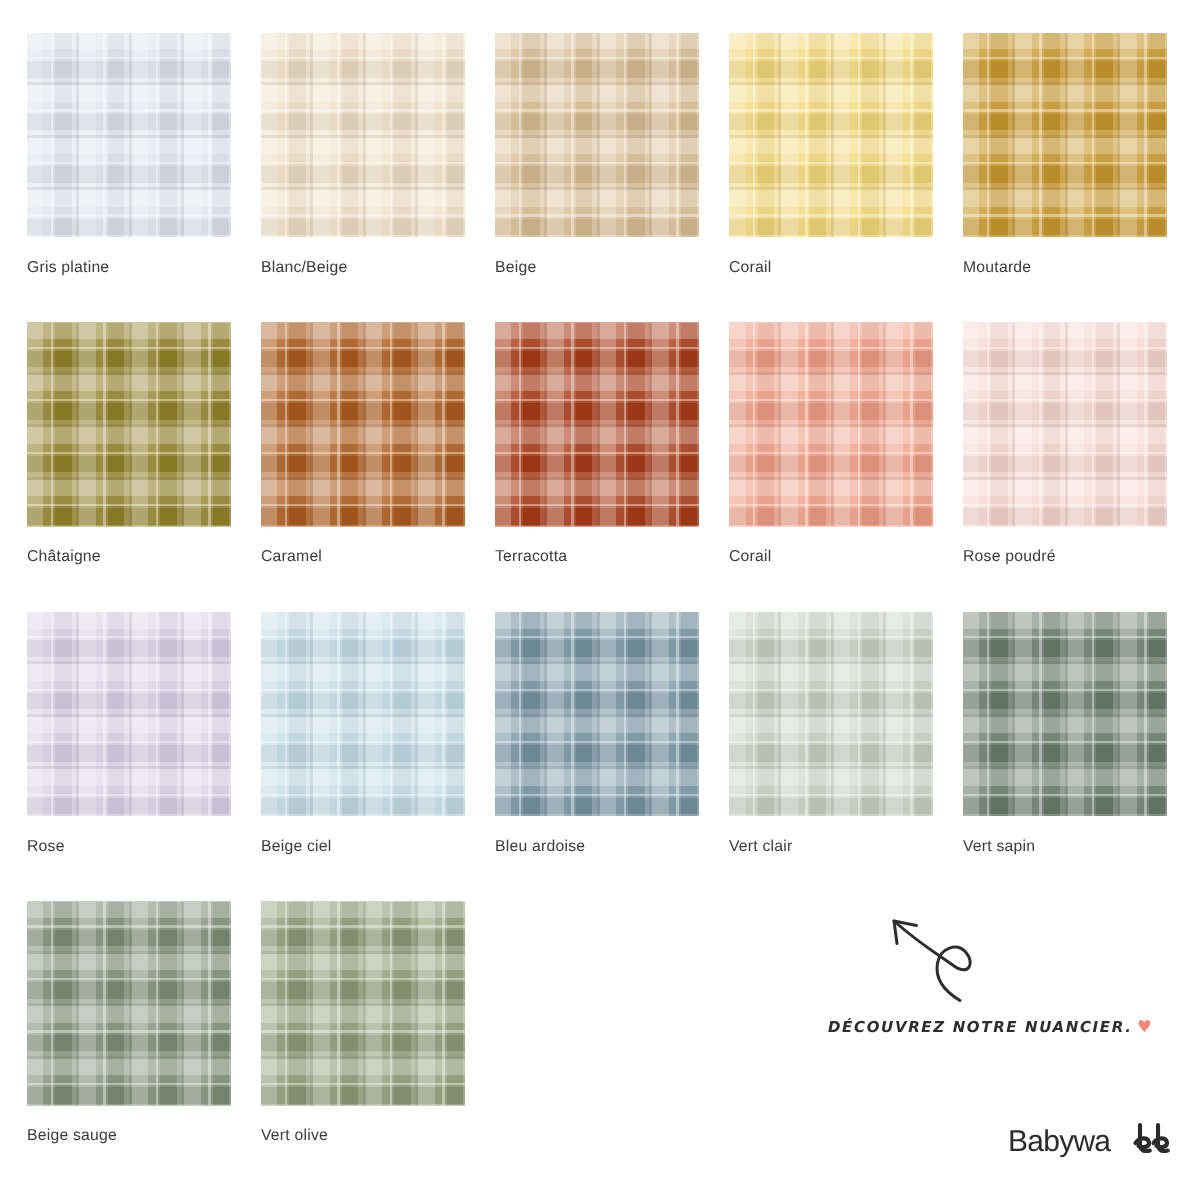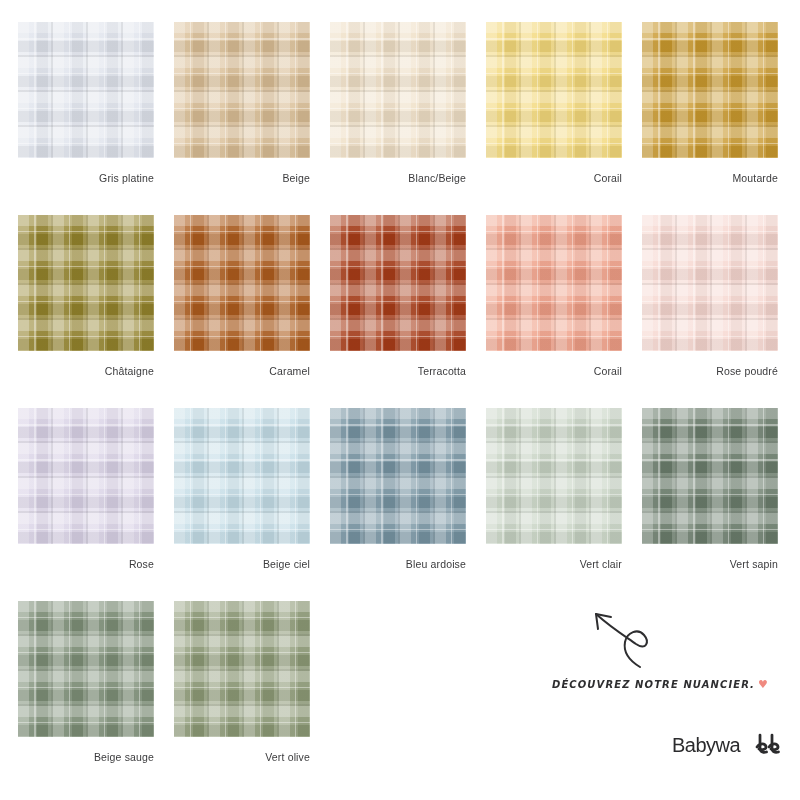--- a/index.html
+++ b/index.html
@@ -116,21 +116,21 @@
         rgba(0,0,0,0.07) 33px,
         rgba(0,0,0,0.07) 35px
       );
   }
 
   .swatch-label {
     position: absolute;
     left: 0;
     top: 150px;
     width: 136px;
-    text-align: right;
+    text-align: left;
     font-size: 10.5px;
     color: #3b3b3d;
     letter-spacing: 0.15px;
     line-height: 13px;
   }
 
   
   #promo-block {
     position: absolute;
     left: 540px;
@@ -159,21 +159,21 @@
   #promo-heart {
     color: #f08a80;
     font-style: normal;
     font-size: 11px;
     margin-left: 3px;
   }
 
   #brand-logo {
     position: absolute;
     left: 672px;
-    top: 730px;
+    top: 745px;
     font-size: 26px;
     color: #1d4ed8;
     letter-spacing: -0.4px;
     line-height: 30px;
     white-space: nowrap;
   }
 </style>
 </head>
 <body>
 
@@ -183,40 +183,40 @@
         <div class="weave weave-v"></div>
         <div class="weave weave-h"></div>
         <div class="weave weave-lines-v"></div>
         <div class="weave weave-lines-h"></div>
         <div class="weave weave-dark-v"></div>
         <div class="weave weave-dark-h"></div>
       </div>
       <div class="swatch-label">Gris platine</div>
     </div>
     <div class="swatch-cell">
+      <div class="swatch-tile" style="--base: #efdfc5;">
+        <div class="weave weave-v"></div>
+        <div class="weave weave-h"></div>
+        <div class="weave weave-lines-v"></div>
+        <div class="weave weave-lines-h"></div>
+        <div class="weave weave-dark-v"></div>
+        <div class="weave weave-dark-h"></div>
+      </div>
+      <div class="swatch-label">Blanc/Beige</div>
+    </div>
+    <div class="swatch-cell">
       <div class="swatch-tile" style="--base: #d9bd94;">
         <div class="weave weave-v"></div>
         <div class="weave weave-h"></div>
         <div class="weave weave-lines-v"></div>
         <div class="weave weave-lines-h"></div>
         <div class="weave weave-dark-v"></div>
         <div class="weave weave-dark-h"></div>
       </div>
       <div class="swatch-label">Beige</div>
-    </div>
-    <div class="swatch-cell">
-      <div class="swatch-tile" style="--base: #efdfc5;">
-        <div class="weave weave-v"></div>
-        <div class="weave weave-h"></div>
-        <div class="weave weave-lines-v"></div>
-        <div class="weave weave-lines-h"></div>
-        <div class="weave weave-dark-v"></div>
-        <div class="weave weave-dark-h"></div>
-      </div>
-      <div class="swatch-label">Blanc/Beige</div>
     </div>
     <div class="swatch-cell">
       <div class="swatch-tile" style="--base: #f3d87a;">
         <div class="weave weave-v"></div>
         <div class="weave weave-h"></div>
         <div class="weave weave-lines-v"></div>
         <div class="weave weave-lines-h"></div>
         <div class="weave weave-dark-v"></div>
         <div class="weave weave-dark-h"></div>
       </div>

